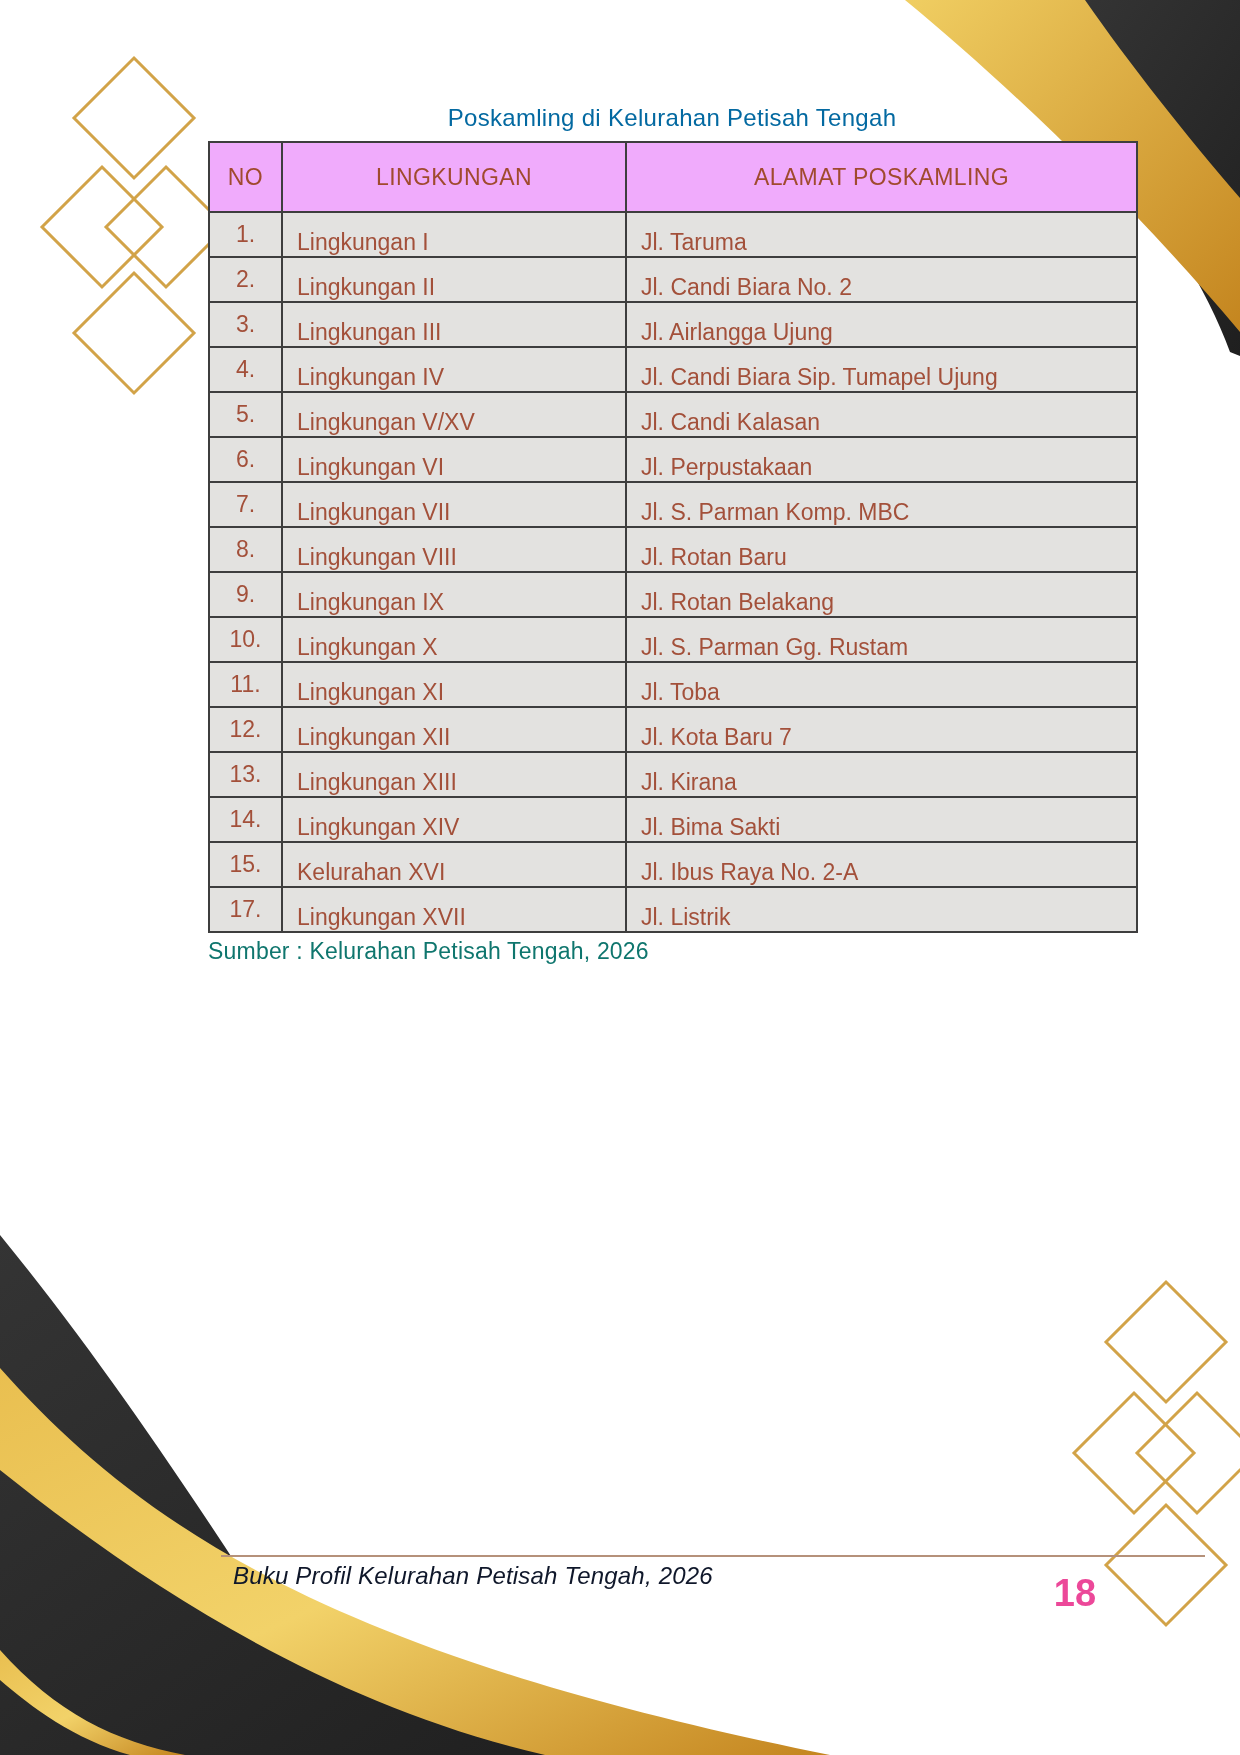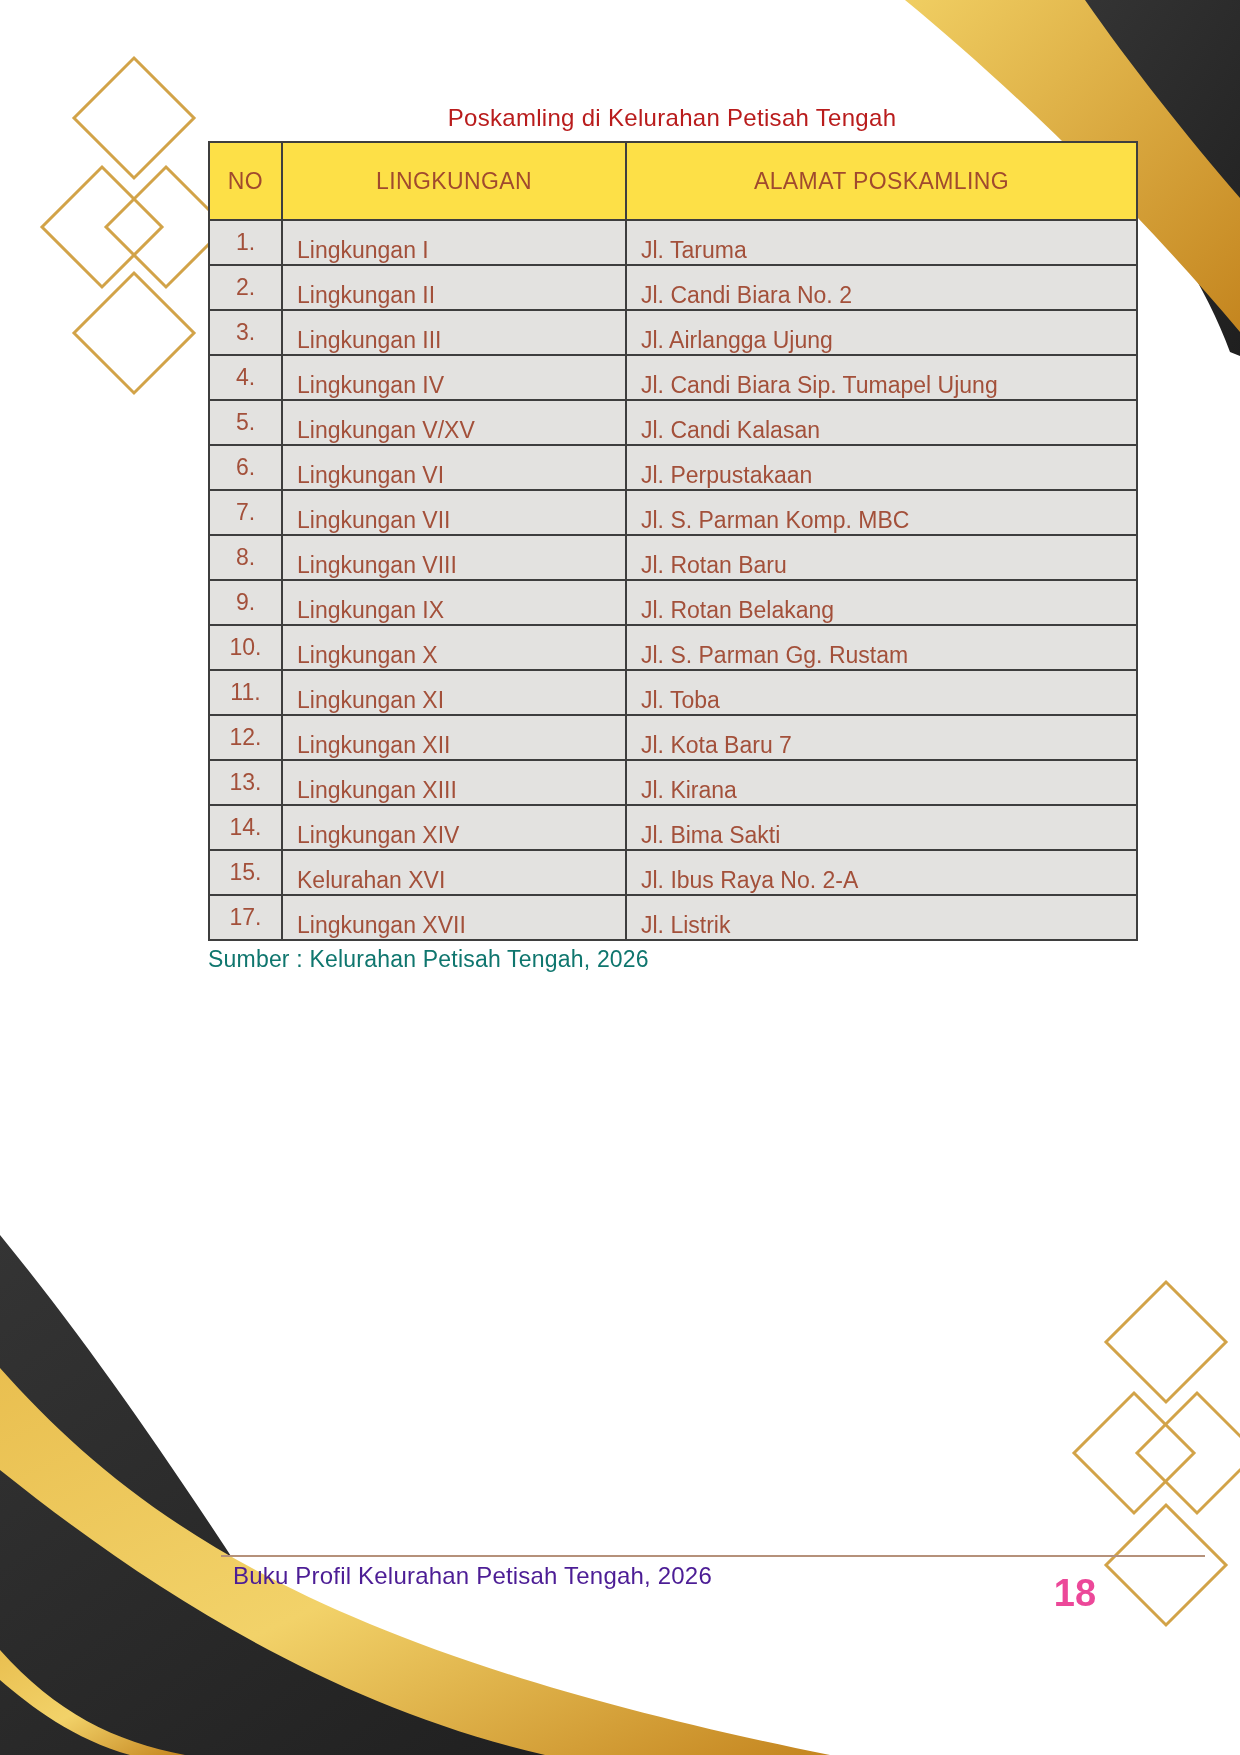--- a/index.html
+++ b/index.html
@@ -17,38 +17,38 @@
   .diamonds-bottom-right{top:1260px;left:1040px;z-index:0;}
 
   .content{
     position:absolute;left:208px;top:102px;width:928px;z-index:2;
   }
   .doc-title{
     height:39px;
     text-align:center;
     font-size:24px;
     letter-spacing:0.3px;
-    color:#b91c1c;
+    color:#0369a1;
     line-height:32px;
   }
   table.data-table{
     border-collapse:collapse;
     width:928px;
     table-layout:fixed;
   }
   table.data-table th, table.data-table td{
     border:2px solid #3e3e3e;
     box-sizing:border-box;
     color:#a3503a;
     overflow:hidden;
     white-space:nowrap;
   }
   table.data-table th{
-    height:78px;
-    background:#fde047;
+    height:70px;
+    background:#f0abfc;
     font-weight:normal;
     font-size:23px;
     letter-spacing:0.4px;
     color:#a04a2e;
     text-align:center;
   }
   table.data-table td{
     height:35.5px;
     background:#e3e2e0;
     font-size:23px;
@@ -61,22 +61,23 @@
     font-size:23px;
     color:#0f766e;
     letter-spacing:0.2px;
   }
   .footer-rule{
     position:absolute;left:221px;top:1555px;
     width:984px;height:2px;background:#b5917a;z-index:2;
   }
   .footer-text{
     position:absolute;left:233px;top:1562px;z-index:2;
+    font-style:italic;
     font-size:24px;
-    color:#4c1d95;
+    color:#0f172a;
     letter-spacing:0.2px;
   }
   .page-number{
     position:absolute;left:1040px;top:1572px;width:70px;z-index:2;
     text-align:center;
     font-size:38px;
     font-weight:bold;
     color:#ec4899;
   }
 </style>

